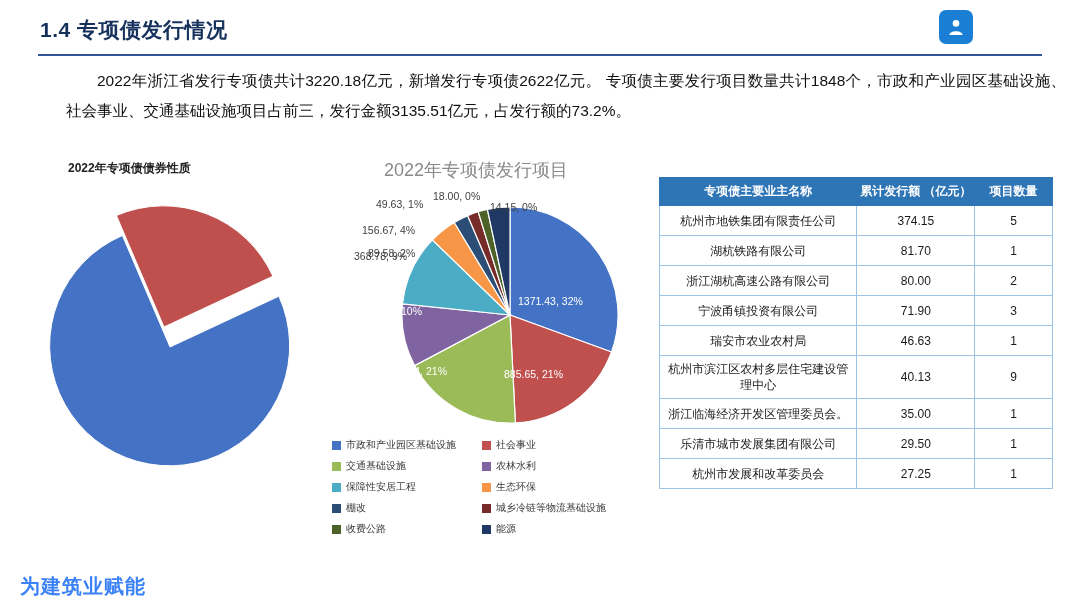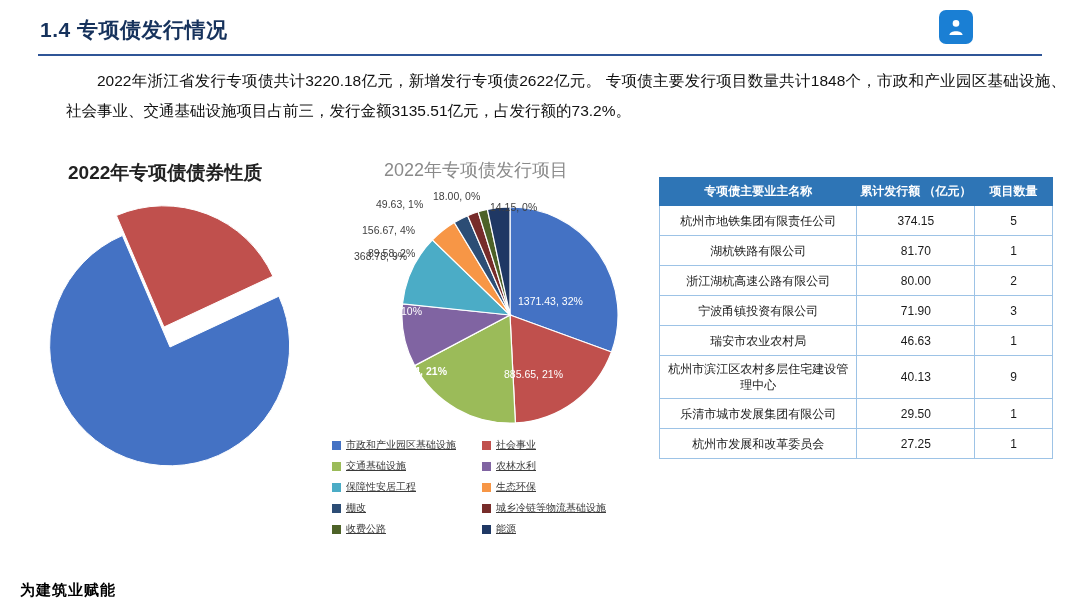--- a/index.html
+++ b/index.html
@@ -39,60 +39,60 @@
   }
   
   .para {
     position:absolute; left:46px; top:66px; width:1000px;
     font-size:15.5px; line-height:30px; color:#111;
     text-indent:2em; text-align:justify;margin-left:20px;
   }
   
   .chart-title-1 {
     position:absolute; left:68px; top:160px;
-    font-size:19px; font-weight:bold; color:#222;
+    font-size:12px; font-weight:bold; color:#222;
   }
   .chart-title-2 {
     position:absolute; left:384px; top:158px;
     font-size:18px; color:#8a8a8a;
   }
   
   .pie1-wrap { position:absolute; left:20px; top:195px; width:310px; height:300px; }
   .pie1-label-a {
     position:absolute; left:75px; top:275px; width:110px;
     font-size:11.5px; color:#ffffff; text-align:center; line-height:15px;
   }
   
   .pie2-wrap { position:absolute; left:330px; top:190px; width:330px; height:250px; }
   .lbl { position:absolute; font-size:10.5px; line-height:13px; color:#3f3f3f; white-space:nowrap; }
   .lbl.w { color:#ffffff; }
   
   .legend {
     position:absolute; left:332px; top:438px; width:320px;
     display:grid; grid-template-columns:150px 160px; row-gap:7px;
-    font-size:10px; color:#3a3a3a;text-decoration:underline;
+    font-size:10px; color:#3a3a3a;
   }
   .legend .li { display:flex; align-items:center; gap:5px; }
   .legend .sw { width:9px; height:9px; flex:0 0 auto; }
   
   .table-wrap { position:absolute; left:659px; top:151px; width:428px;margin-top:26px; }
   table { border-collapse:collapse; width:394px; font-size:12px; }
   th {
     background:#2e75b6; color:#fff; font-weight:bold;
     border:1px solid #2e75b6; padding:6px 2px; text-align:center; line-height:15px;
   }
   td {
     border:1px solid #9dc3e6; padding:5px 4px; text-align:center;
     color:#1a1a1a; line-height:16px; height:30px;
   }
   td.name { text-align:center; }
   
   .footer {
     position:absolute; left:20px; bottom:8px;
-    font-size:15px; font-weight:bold; color:#000000;
+    font-size:20px; font-weight:bold; color:#3b82f6;
     font-family:"DejaVu Sans", sans-serif;
     letter-spacing:1px;
     text-align:center;
   }
 </style>
 </head>
 <body>
 
 <div class="title-bar">
   <div class="page-title">1.4 专项债发行情况</div>
@@ -144,21 +144,21 @@
 
       <path d="M0 0 L-42.3 -99.3 A108 108 0 0 1 -31.8 -103.2 Z" fill="#772c2a" stroke="#fff" stroke-width="1.2"></path>
 
       <path d="M0 0 L-31.8 -103.2 A108 108 0 0 1 -22.6 -105.6 Z" fill="#4d6228" stroke="#fff" stroke-width="1.2"></path>
 
       <path d="M0 0 L-22.6 -105.6 A108 108 0 0 1 0 -108 Z" fill="#1f3864" stroke="#fff" stroke-width="1.2"></path>
     </g>
   </svg>
   <div class="lbl w" style="left:188px; top:105px;">1371.43, 32%</div>
   <div class="lbl w" style="left:174px; top:178px;">885.65, 21%</div>
-  <div class="lbl w" style="left:58px; top:175px;font-weight:bold;">878.44, 21%</div>
+  <div class="lbl w" style="left:58px; top:175px;">878.44, 21%</div>
   <div class="lbl w" style="left:33px; top:115px;">448.74, 10%</div>
   <div class="lbl" style="left:24px; top:60px;">368.78, 9%</div>
   <div class="lbl" style="left:32px; top:34px;">156.67, 4%</div>
   <div class="lbl" style="left:38px; top:22px;margin-top:35px;">89.58, 2%</div>
   <div class="lbl" style="left:46px; top:8px;">49.63, 1%</div>
   <div class="lbl" style="left:103px; top:0px;">18.00, 0%</div>
   <div class="lbl" style="left:160px; top:11px;">14.15, 0%</div>
 </div>
 
 <div class="legend">
@@ -238,20 +238,25 @@
           <td class="name">瑞安市农业农村局</td>
           <td>46.63</td>
           <td>1</td>
         </tr>
       <tr>
           <td class="name">杭州市滨江区农村多层住宅建设管理中心</td>
           <td>40.13</td>
           <td>9</td>
         </tr>
       <tr>
+          <td class="name">浙江临海经济开发区管理委员会。</td>
+          <td>35.00</td>
+          <td>1</td>
+        </tr>
+      <tr>
           <td class="name">乐清市城市发展集团有限公司</td>
           <td>29.50</td>
           <td>1</td>
         </tr>
       <tr>
           <td class="name">杭州市发展和改革委员会</td>
           <td>27.25</td>
           <td>1</td>
         </tr>
     </tbody>

